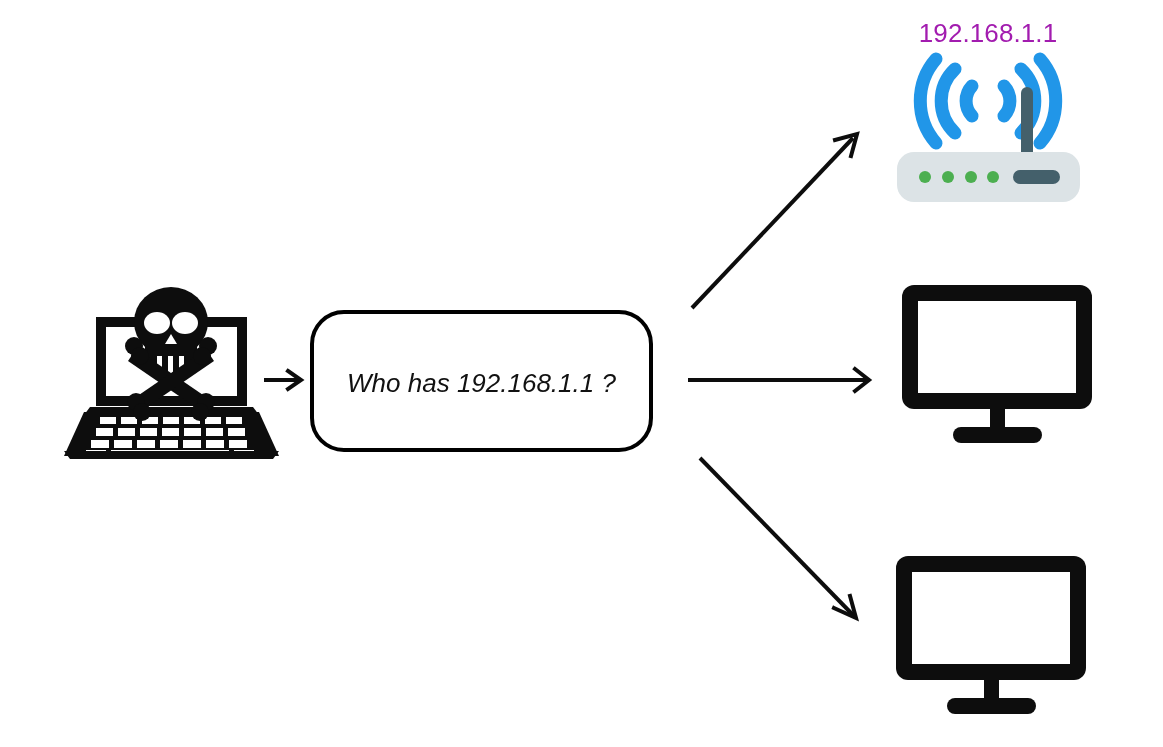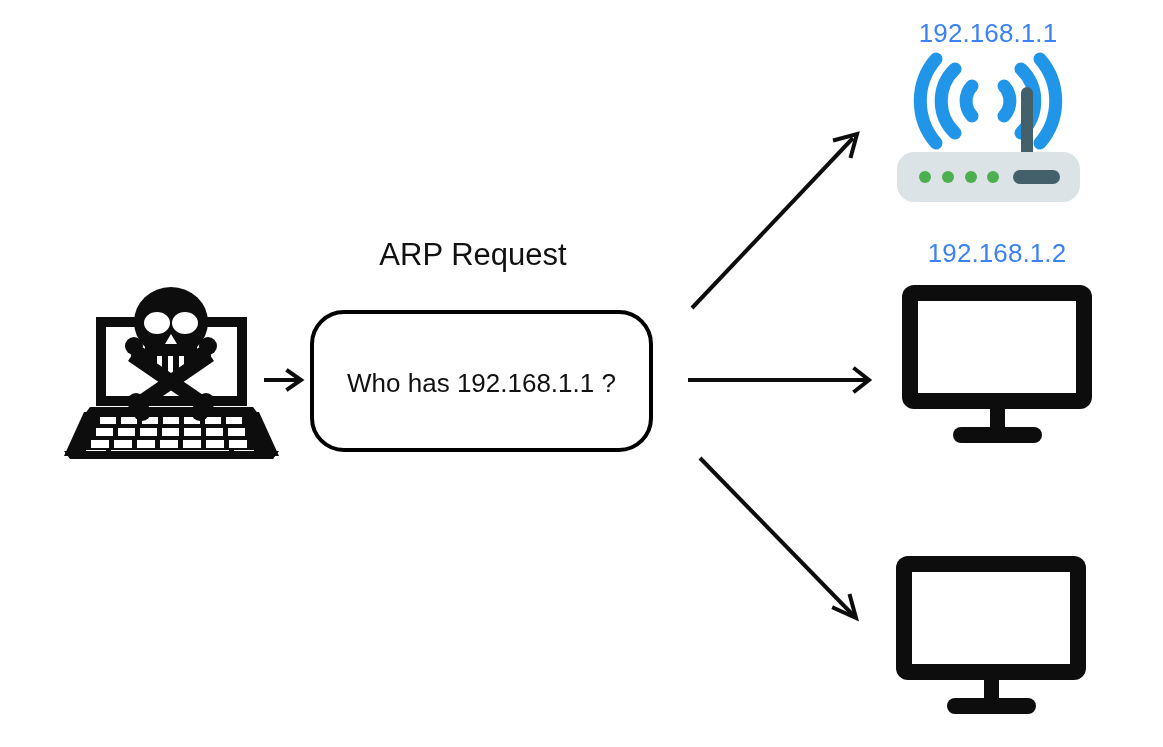--- a/index.html
+++ b/index.html
@@ -19,21 +19,21 @@
     background: #ffffff;
     overflow: hidden;
   }
 
   
   .node-label {
     position: absolute;
     text-align: center;
     font-size: 26px;
     line-height: 30px;
-    color: #3b82f6;
+    color: #a21caf;
     font-family: "Liberation Sans", sans-serif;
     white-space: nowrap;
     letter-spacing: 0.1px;
   }
   .diagram-title {
     position: absolute;
     text-align: center;
     font-size: 31px;
     line-height: 36px;
     color: #111111;
@@ -204,24 +204,22 @@
     </g>
 
     <g fill="#0d0d0d">
       <path d="M908 556 h166 a12 12 0 0 1 12 12 v100 a12 12 0 0 1 -12 12 h-166 a12 12 0 0 1 -12 -12 v-100 a12 12 0 0 1 12 -12 z"></path>
       <rect x="912" y="572" width="158" height="92" fill="#ffffff"></rect>
       <rect x="984" y="680" width="15" height="23"></rect>
       <rect x="947" y="698" width="89" height="16" rx="8"></rect>
     </g>
   </svg>
 
-  <div class="diagram-title" style="left:333px; top:237px; width:280px;">ARP Request</div>
 
   <div id="msg-box"></div>
 
-  <div class="msg-text" style="left:310px; top:368px; width:343px;">Who has 192.168.1.1 ?</div>
+  <div class="msg-text" style="left:310px; top:368px; width:343px;font-style:italic;">Who has 192.168.1.1 ?</div>
 
   <div class="node-label" style="left:888px; top:18px; width:200px;">192.168.1.1</div>
 
-  <div class="node-label" style="left:897px; top:238px; width:200px;">192.168.1.2</div>
 
 
 </div>
 
 </body></html>

